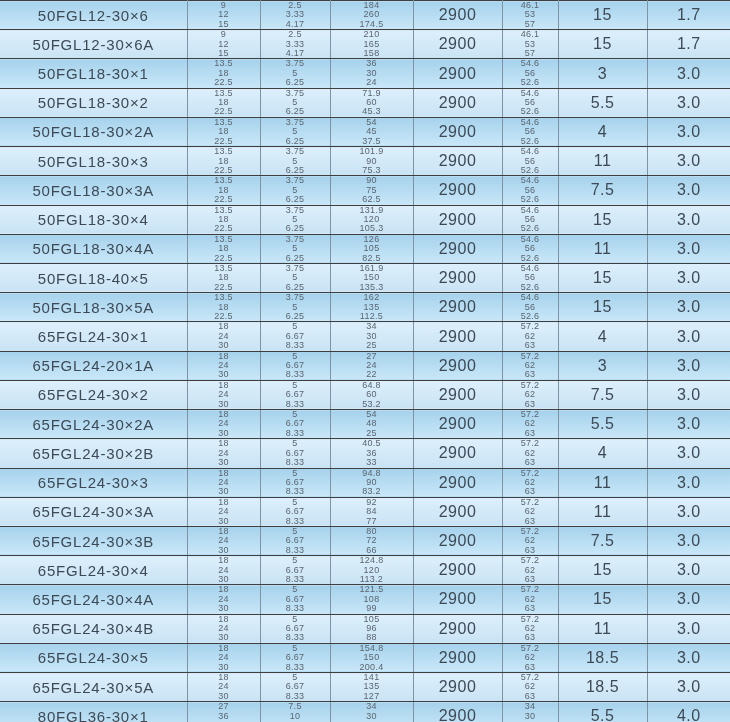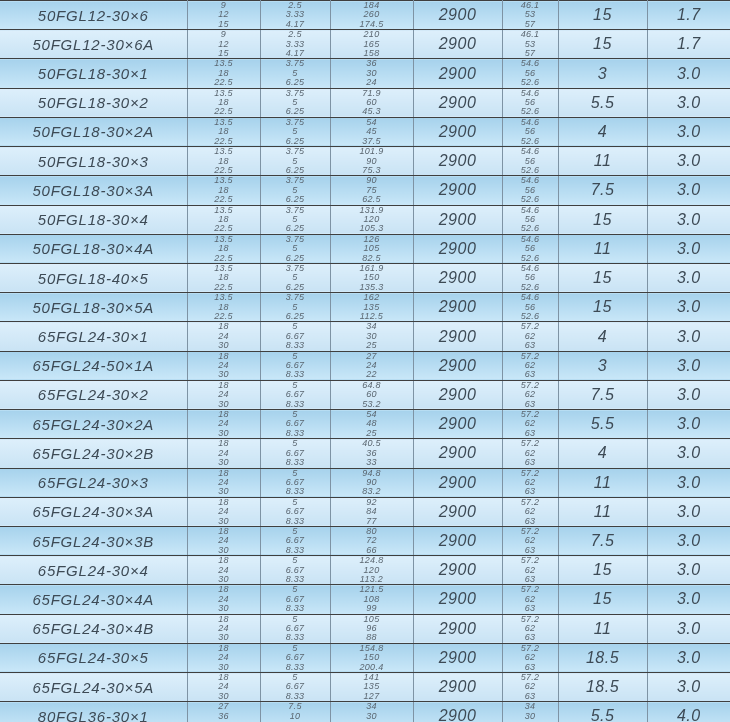--- a/index.html
+++ b/index.html
@@ -12,21 +12,20 @@
     font-family: "Liberation Sans", sans-serif;
   }
   table.spec {
     width: 730px;
     border-collapse: collapse;
     table-layout: fixed;
     border-top: 1px solid #3f3f3f;
   }
   table.spec tr {
     height: 28.88px;
-    font-style: italic;
   }
   table.spec td {
     padding: 0;
     margin: 0;
     text-align: center;
     vertical-align: middle;
     border-bottom: 1px solid #3f3f3f;
     overflow: hidden;
   }
   table.spec td + td {
@@ -475,21 +474,21 @@
           <div class="small-stack">
             <div>57.2</div>
             <div>62</div>
             <div>63</div>
           </div>
         </td>
         <td class="big">4</td>
         <td class="big">3.0</td>
       </tr>
       <tr class="dark">
-        <td class="model">65FGL24-50×1A</td>
+        <td class="model">65FGL24-20×1A</td>
         <td>
           <div class="small-stack">
             <div>18</div>
             <div>24</div>
             <div>30</div>
           </div>
         </td>
         <td>
           <div class="small-stack">
             <div>5</div>

